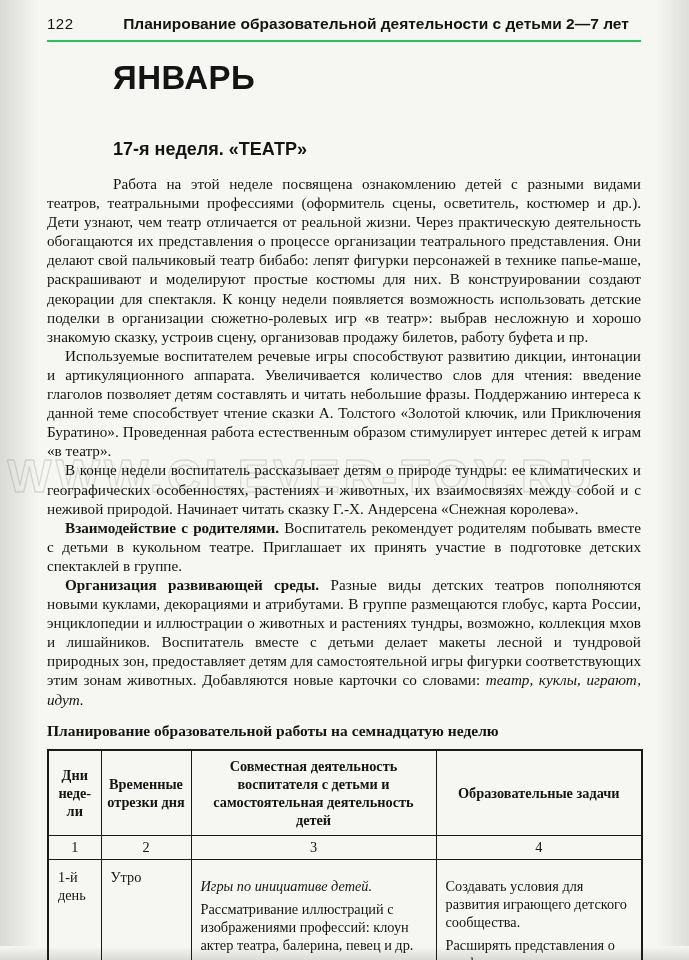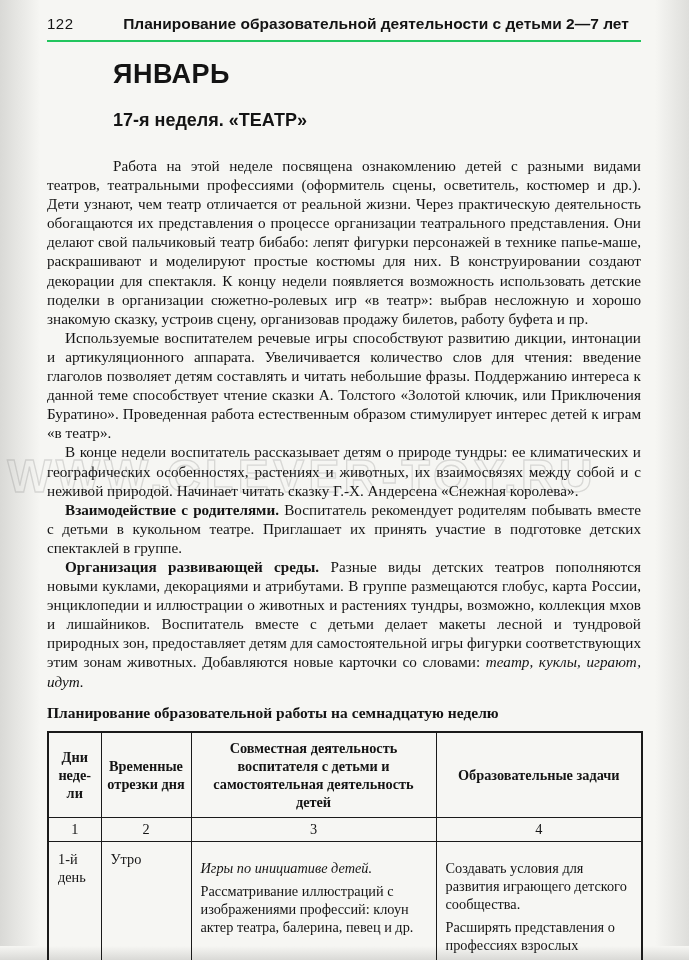--- a/index.html
+++ b/index.html
@@ -32,29 +32,29 @@
   }
   .page-num { width: 64px; font-size: 15px; letter-spacing: 0.5px; }
   .running-title {
     flex: 1; text-align: center;
     font-weight: bold; font-size: 15.5px;
   }
 
   .month-title {
     margin: 17px 0 0 66px;
     font-family: "Liberation Sans", sans-serif;
-    font-weight: bold; font-size: 27px; letter-spacing: 0.5px;
+    font-weight: bold; font-size: 33px; letter-spacing: 0.5px;
   }
   .week-title {
-    margin: 20px 0 0 66px;
+    margin: 42px 0 0 66px;
     font-family: "Liberation Sans", sans-serif;
     font-weight: bold; font-size: 18px;
   }
 
-  .body-text { margin-top: 25px; }
+  .body-text { margin-top: 14px; }
   .body-text p {
     margin: 0;
     font-size: 15.2px; line-height: 19.1px;
     text-align: justify;
     text-indent: 18px;
   }
   .body-text p.first { text-indent: 66px; }
   .lead-bold { font-weight: bold; }
   .tail-italic { font-style: italic; }
 

